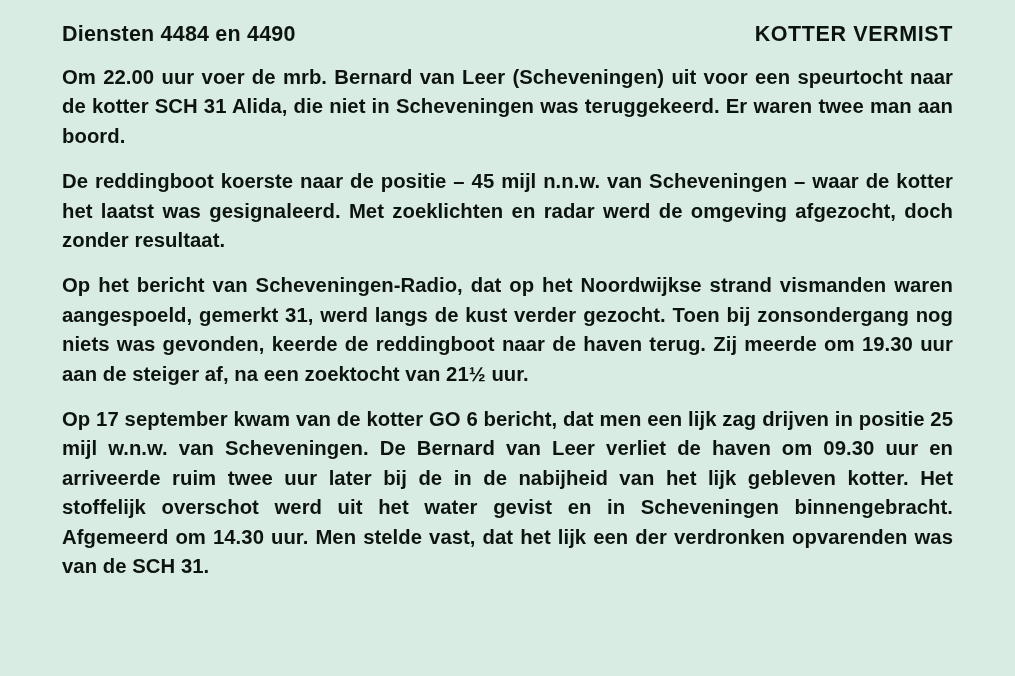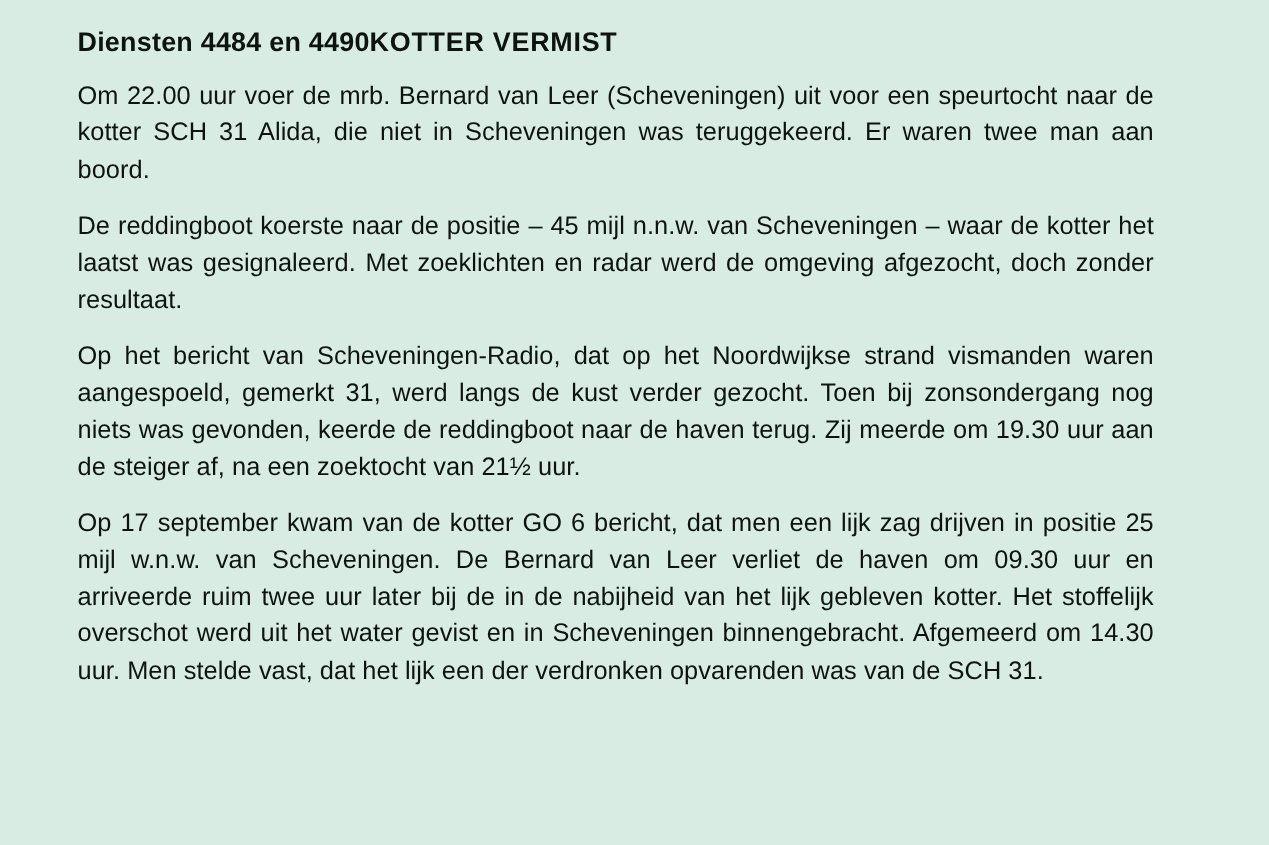--- a/index.html
+++ b/index.html
@@ -12,48 +12,50 @@
     background: #d8ece4;
     font-family: "Liberation Sans", sans-serif;
     color: #0d1410;
     overflow: hidden;
   }
   .page {
     position: relative;
     width: 1015px;
     height: 676px;
     box-sizing: border-box;
-    padding: 22px 92px 0 62px;
+    padding: 22px 62px 0 62px;
   }
   .header {
     display: flex;
     align-items: baseline;
     font-weight: bold;
     font-size: 21.5px;
     letter-spacing: 0.2px;
     margin-bottom: 16px;
     white-space: nowrap;
   }
   .header .h-services {
     flex: 0 0 auto;
   }
   .header .h-dates {
     flex: 0 0 auto;
     margin-left: 50px;
   }
   .header .h-title {
     flex: 1 1 auto;
+    text-align: right;
     letter-spacing: 0.6px;
   }
   .body-text {
     font-size: 20.3px;
     line-height: 29.4px;
     text-align: justify;
     text-justify: inter-word;
     letter-spacing: 0.05px;
+    font-weight: bold;
   }
   .para {
     margin: 0;
     text-indent: 0;
   }
   .para + .para {
     margin-top: 16px;
   }
   
 </style>

